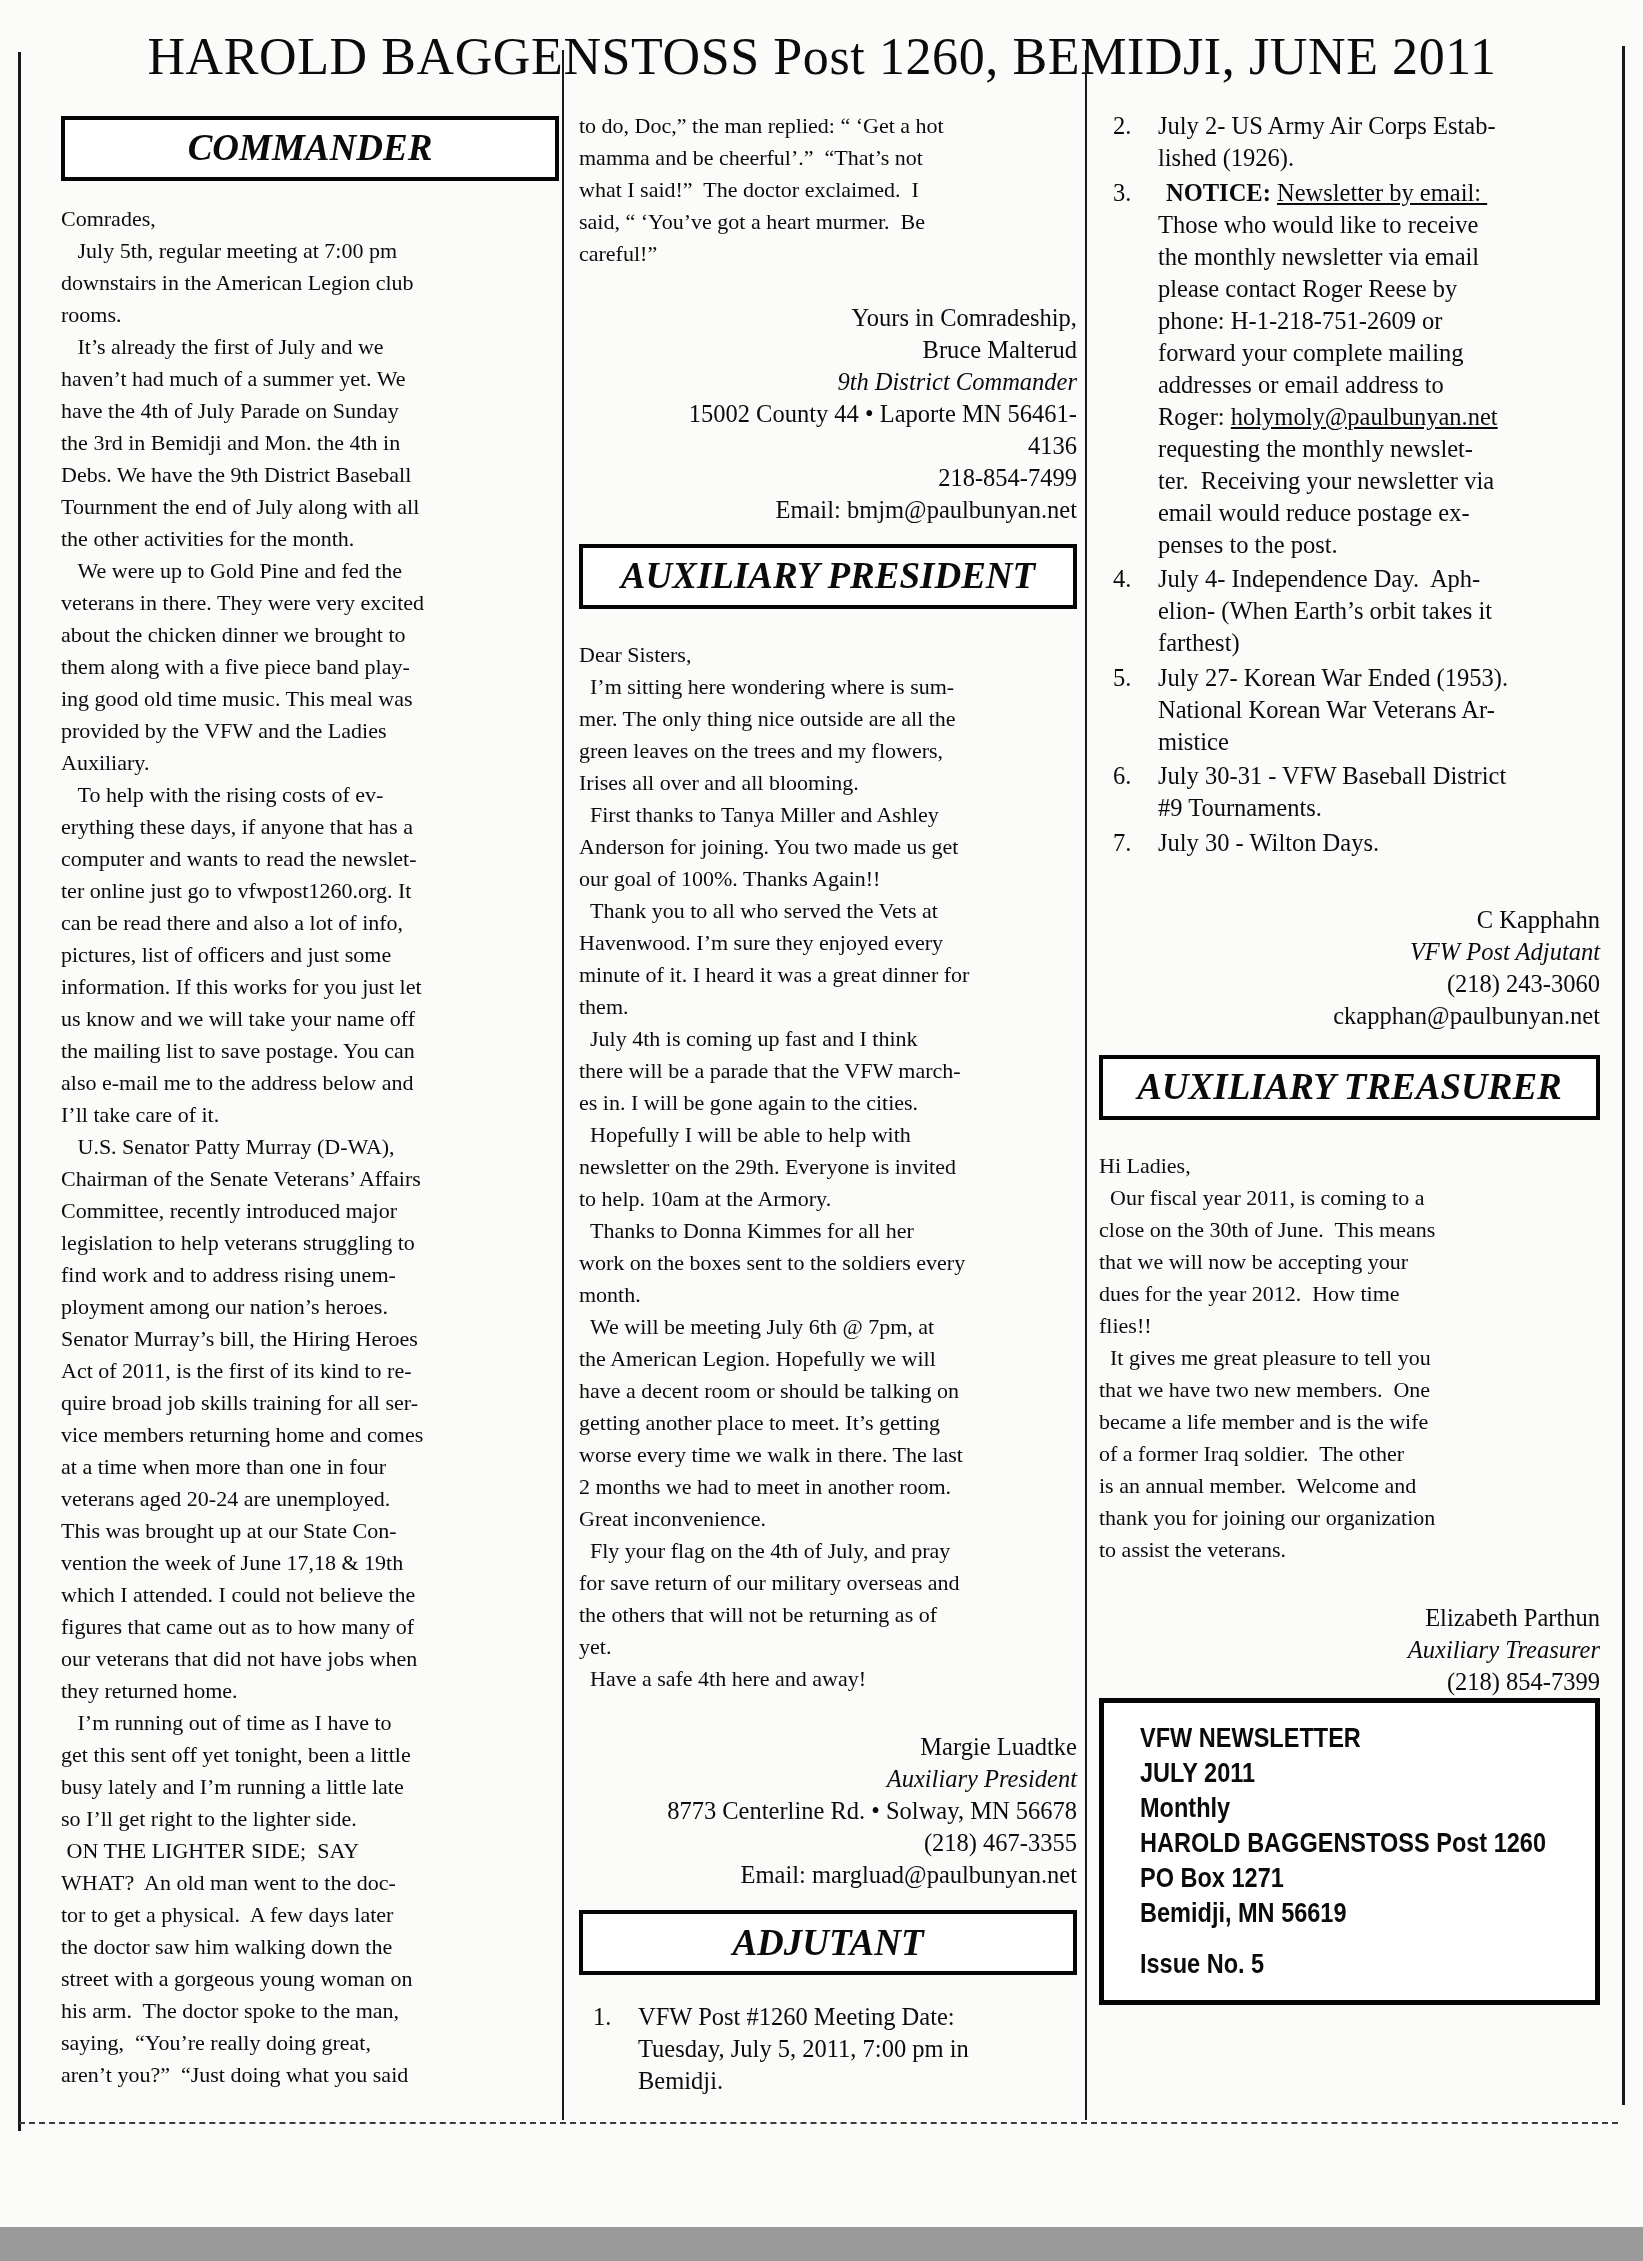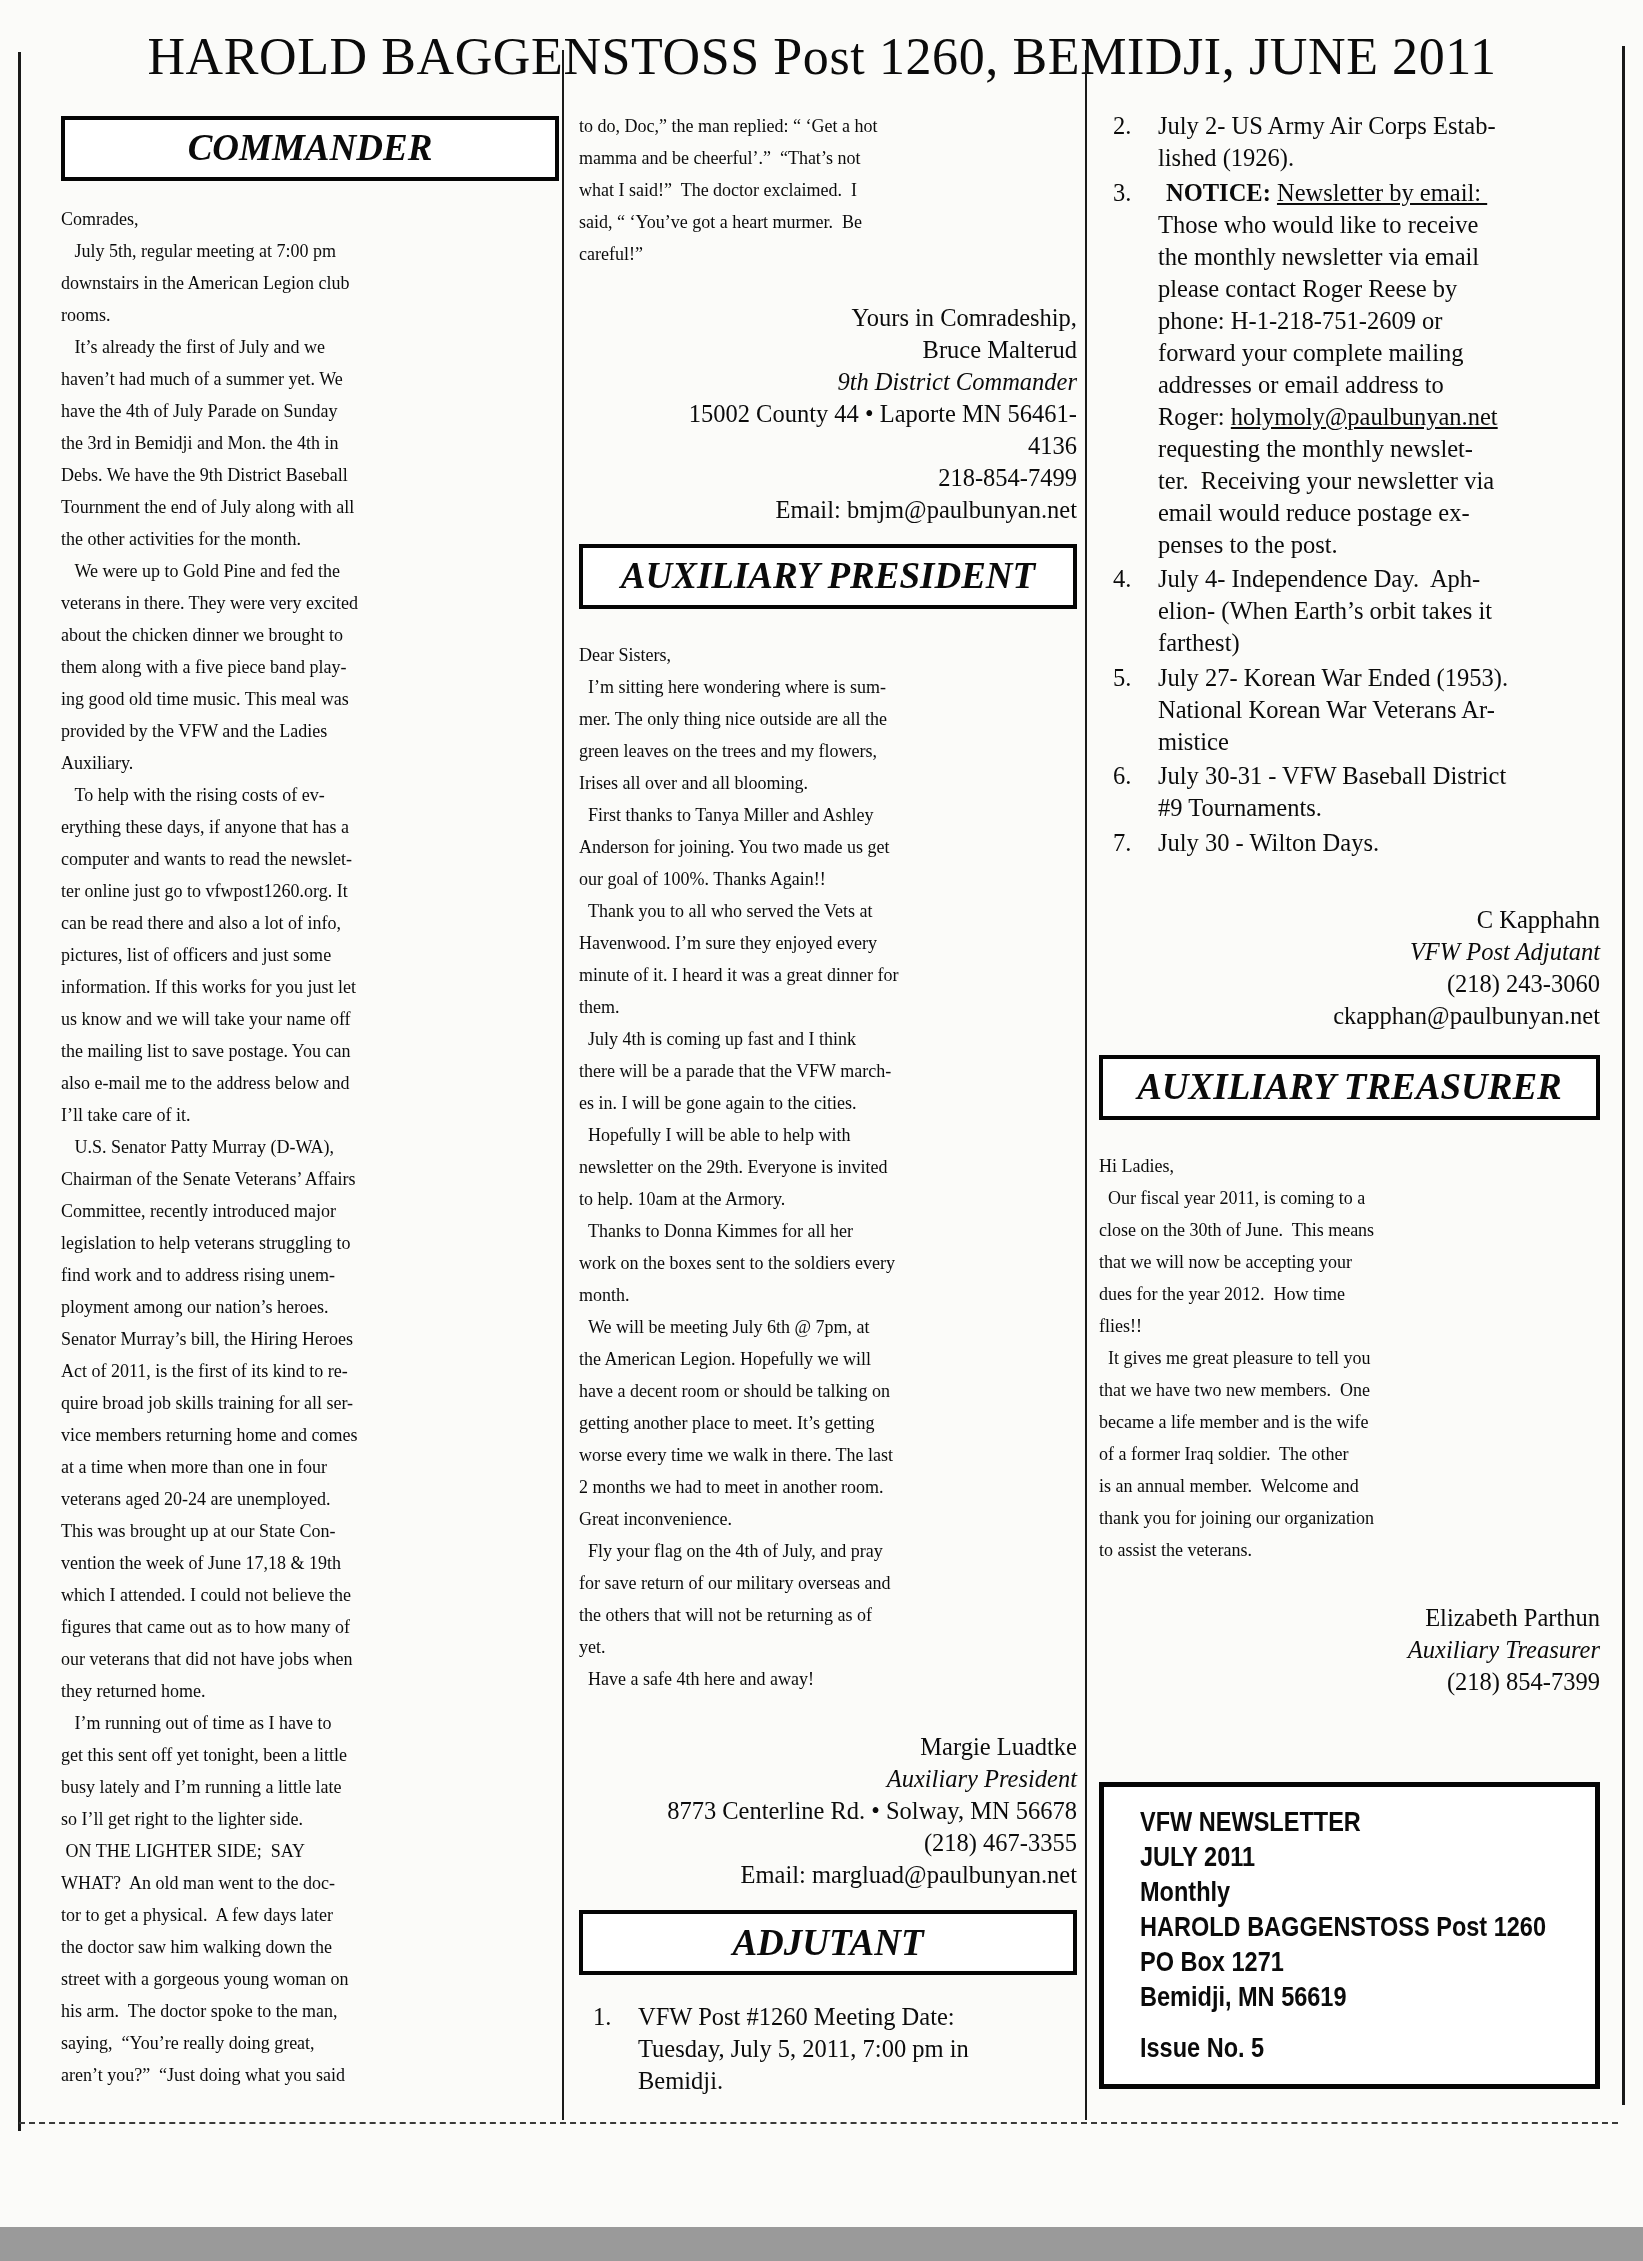--- a/index.html
+++ b/index.html
@@ -9,21 +9,21 @@
   }
   .page-title {
     position:absolute; top:27px; left:0; right:0; text-align:center;
     font-size:52px; letter-spacing:0.6px; white-space:nowrap;
   }
   .col { position:absolute; }
   #col-left  { left:61px;  top:116px; width:498px; }
   #col-mid   { left:579px; top:110px; width:498px; }
   #col-right { left:1099px; top:110px; width:501px; }
 
-  .body-text { font-size:18px; line-height:32px; white-space:pre-wrap; }
+  .body-text { font-size:22px; line-height:32px; white-space:pre-wrap; }
   .sig { font-size:24.5px; line-height:32px; }
   .sig div { white-space:pre-wrap;text-align:right; }
   .italic { font-style:italic; }
   .bold { font-weight:bold;margin-left:8px; }
   .ul { text-decoration:underline; }
 
   .section-box {
     border:4.5px solid #050505; text-align:center; font-weight:bold;
     font-size:37px; letter-spacing:0; padding:6.4px 1.3px 7.7px;
     white-space:nowrap; overflow:hidden; background:#fff;font-style:italic;
@@ -38,21 +38,21 @@
   .mt-36 { margin-top:23px; }
   .mt-70 { margin-top:45px; }
 
   .list { }
   .li { display:flex; margin-bottom:2.6px; }
   .num { flex:0 0 59px; width:59px; box-sizing:border-box; padding-left:14px;
          font-size:24.5px; line-height:32px; }
   .litext { flex:1; font-size:24.5px; line-height:32px; white-space:pre-wrap; }
 
   .vfw-box {
-    border:5.2px solid #050505; margin-top:84px;
+    border:5.2px solid #050505; 
     padding:17px 7.7px 19.3px 36px; background:#fff;
   }
   .vfw-inner {
     transform:scaleX(0.84); transform-origin:0 0; width:119%;
     font-family:"Liberation Sans", sans-serif; font-weight:bold;
     font-size:28px; line-height:35px;
   }
   .vfw-inner div { white-space:nowrap; }
   .vfw-issue { margin-top:15.5px; }
 

